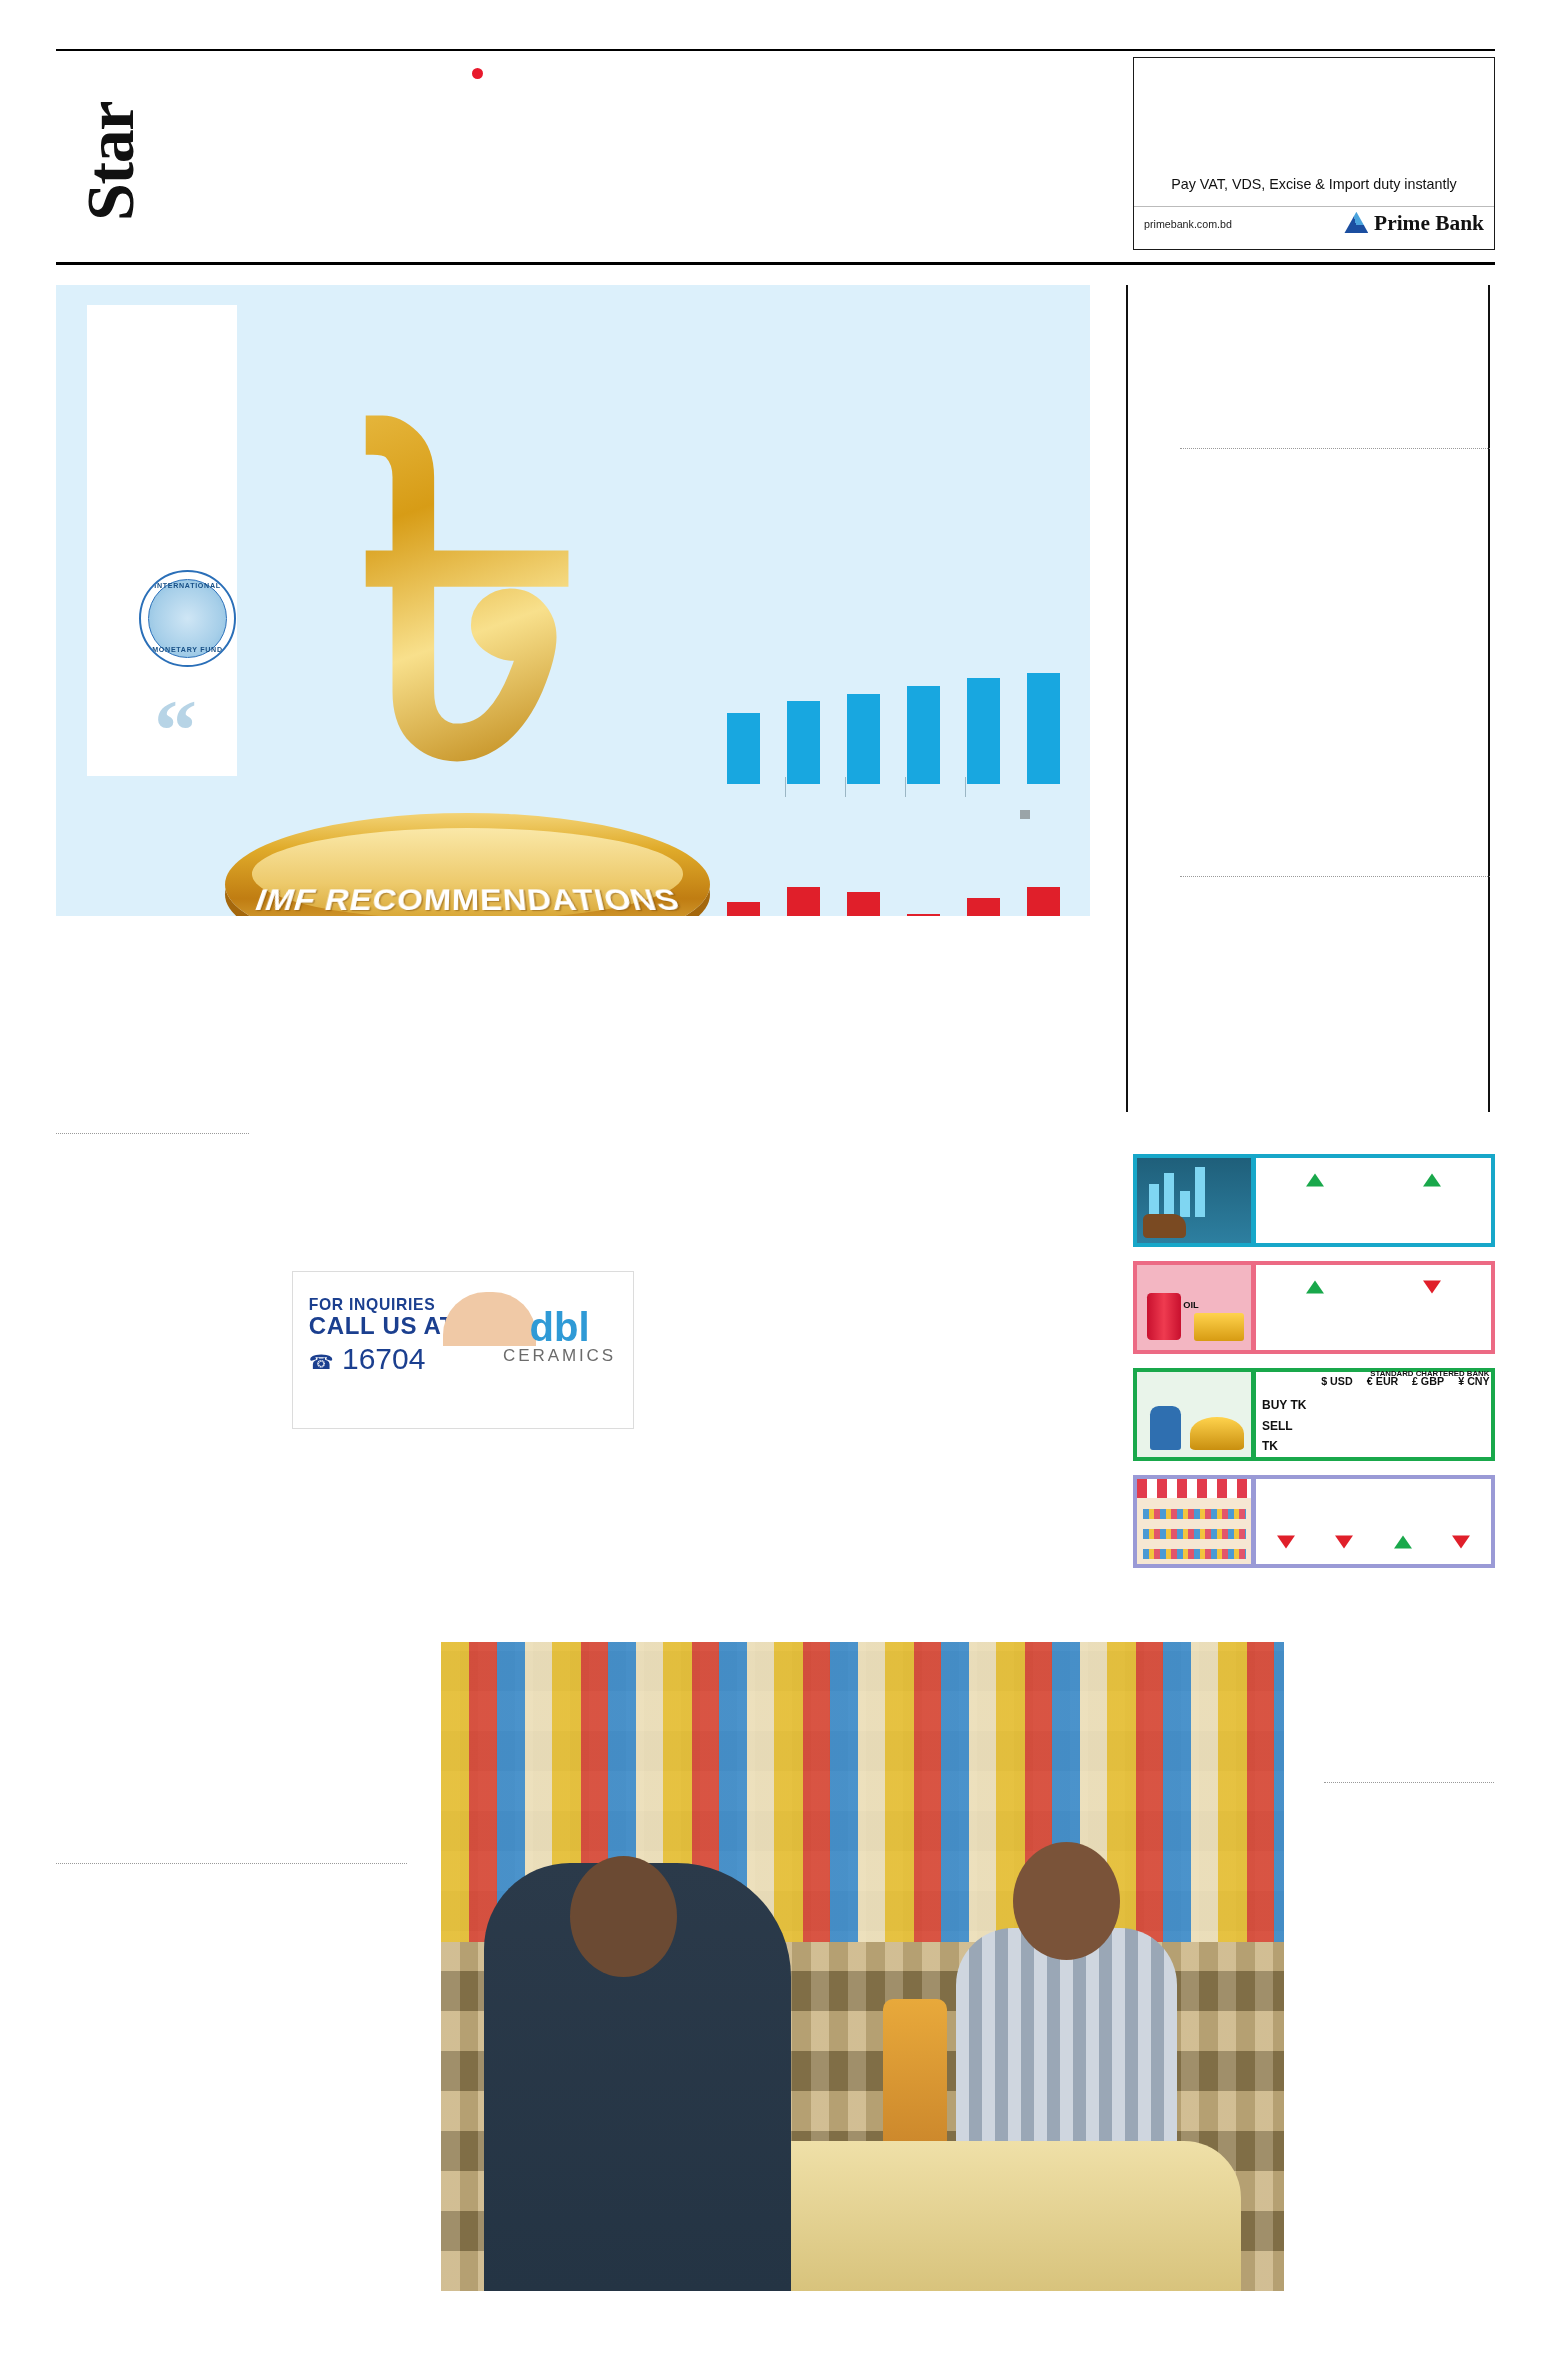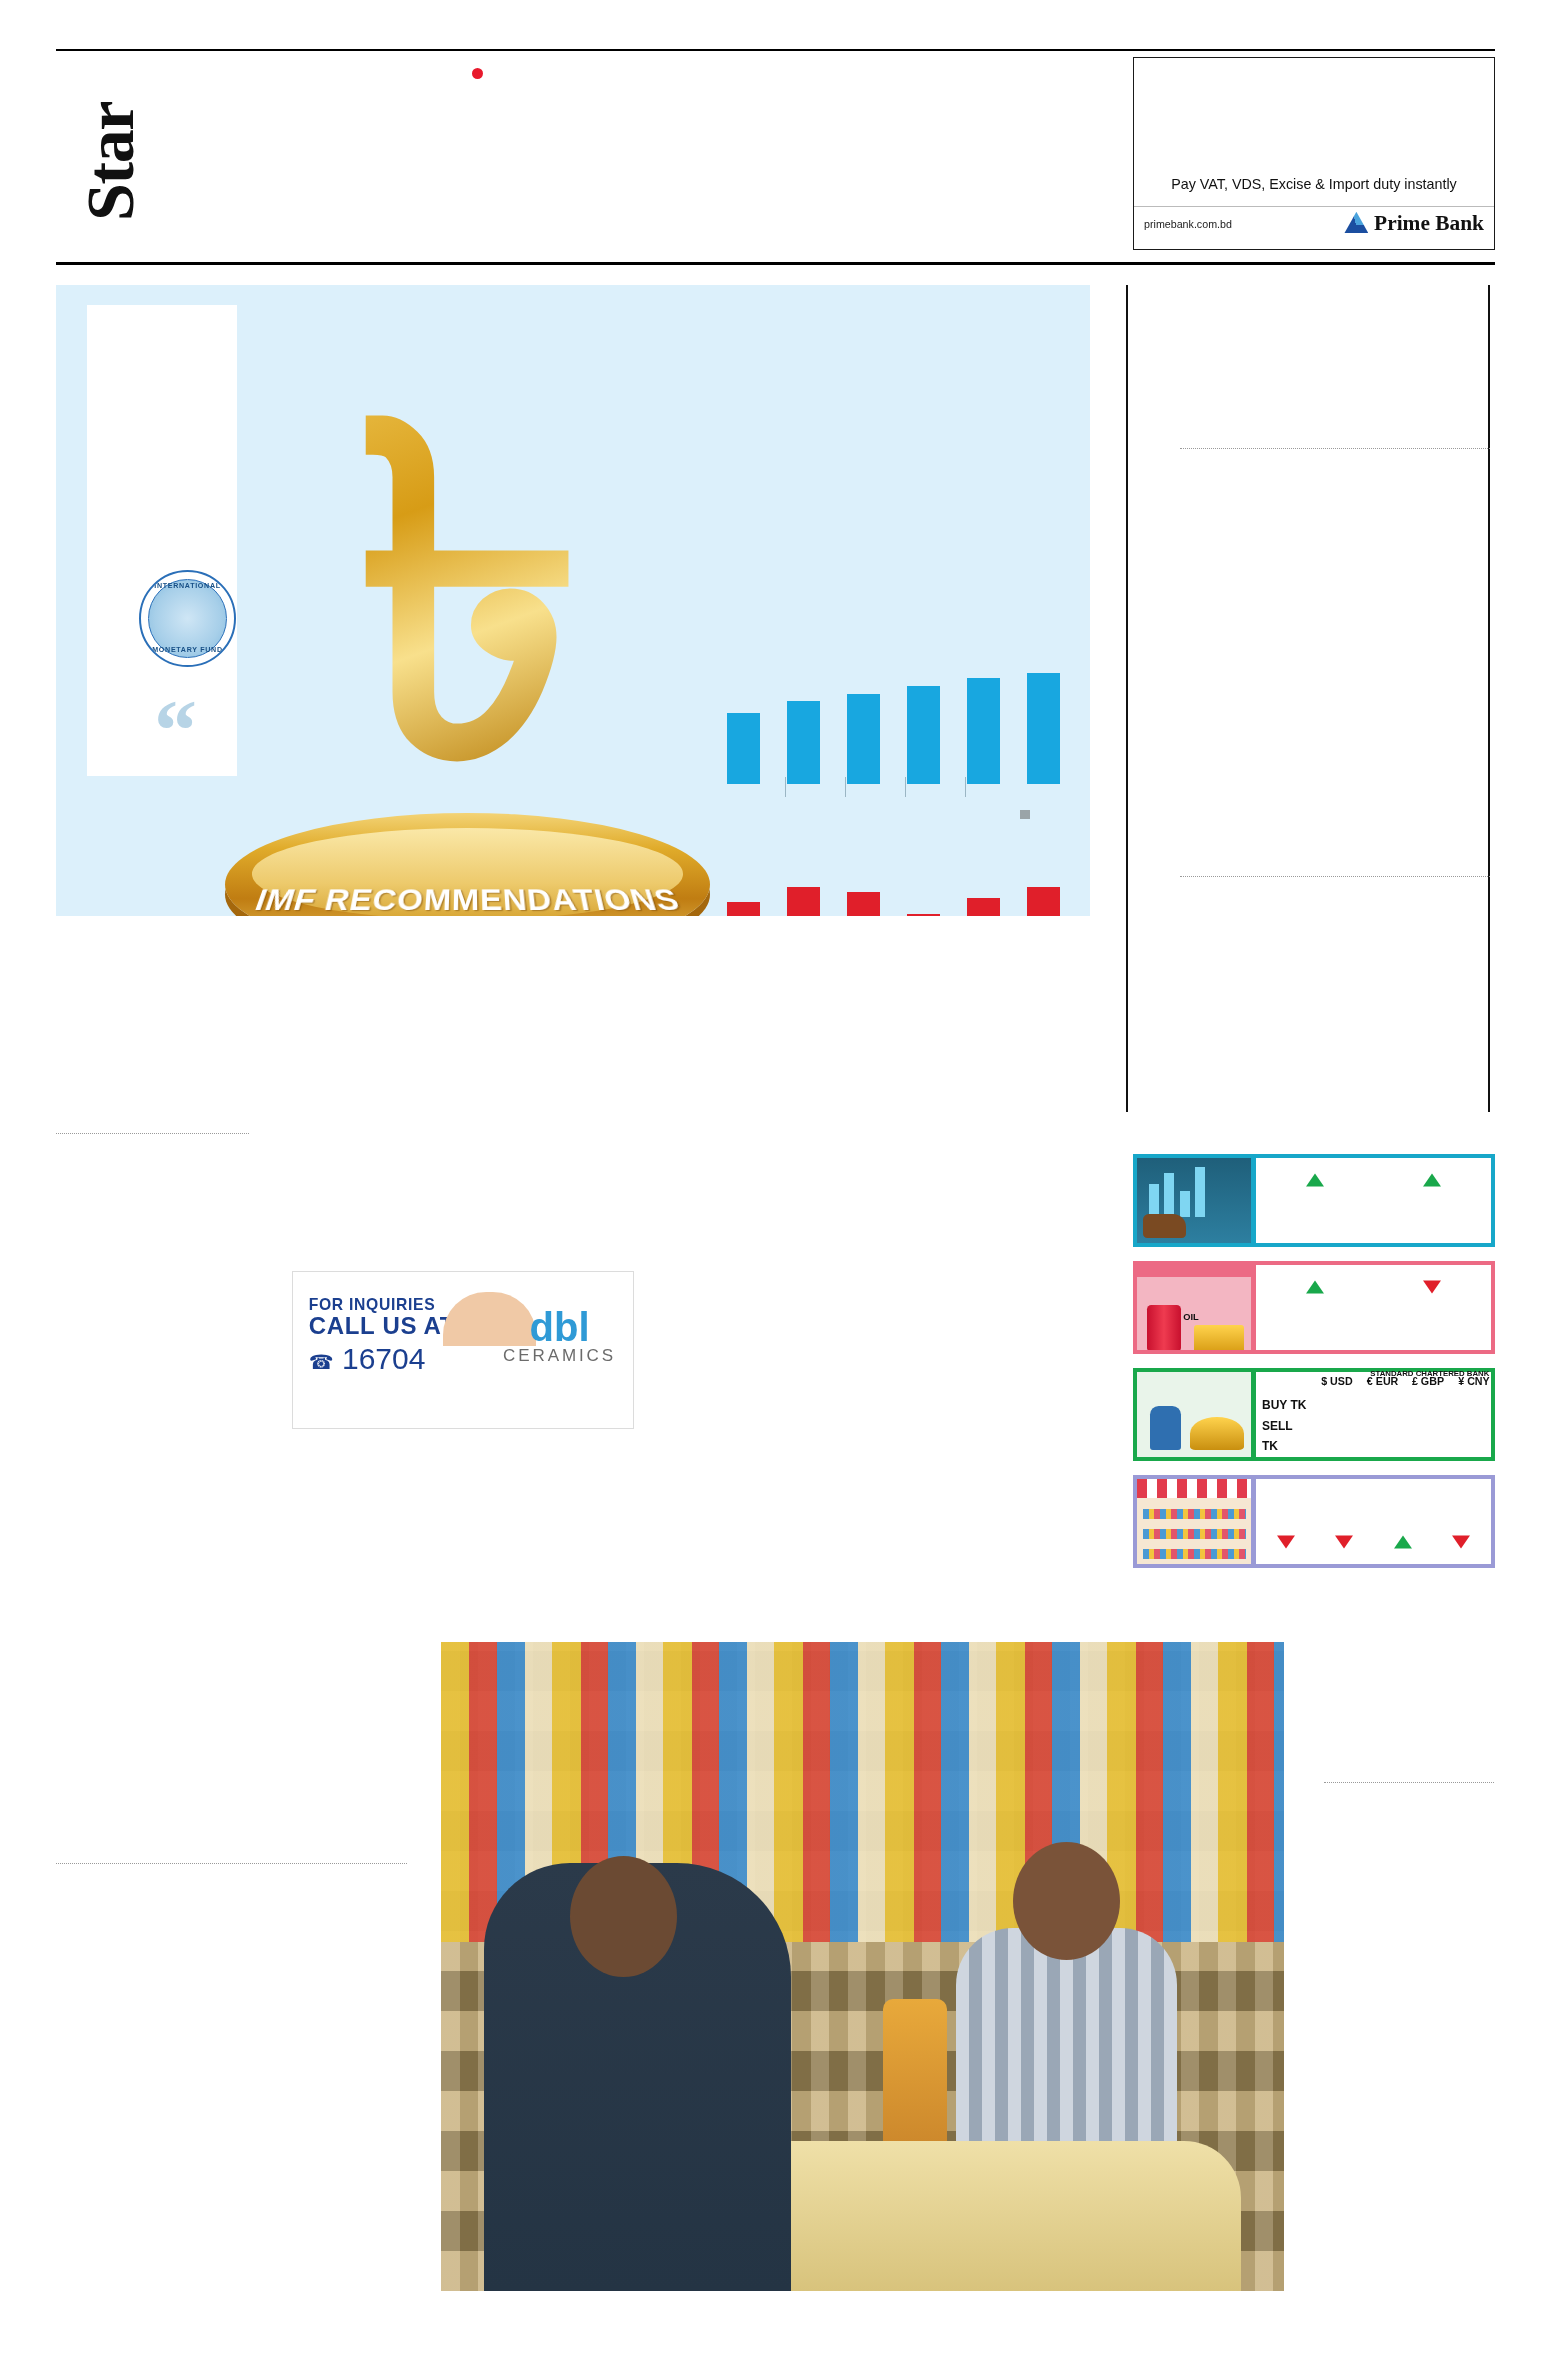--- a/index.html
+++ b/index.html
@@ -231,21 +231,21 @@
     position: relative;
   }
   .thumb-stocks .b {
     position: absolute; bottom: 30%; width: 10px; background: #7fd6f2;
   }
   .thumb-stocks .bull {
     position: absolute; left: 5.7px; bottom: 4.3px; width: 43px; height: 24px;
     background: #7a4a22; border-radius: 5.7px 13px 4.3px 4.3px;
   }
   .thumb-commodities {
-    width: 100%; height: 100%; background: #f3b6c2; position: relative; margin-top: 12px;
+    width: 100%; height: 100%; background: #f3b6c2; position: relative;
   }
   .thumb-commodities .barrel {
     position: absolute; left: 10px; bottom: 10px; width: 34px; height: 47px;
     background: linear-gradient(90deg,#c8102e,#ef3b50,#c8102e); border-radius: 4.3px;
   }
   .thumb-commodities .gold {
     position: absolute; right: 7.1px; bottom: 8.6px; width: 50px; height: 28.5px;
     background: linear-gradient(180deg,#ffd34d,#d79b12); border-radius: 2.9px;
   }
   .thumb-forex {

